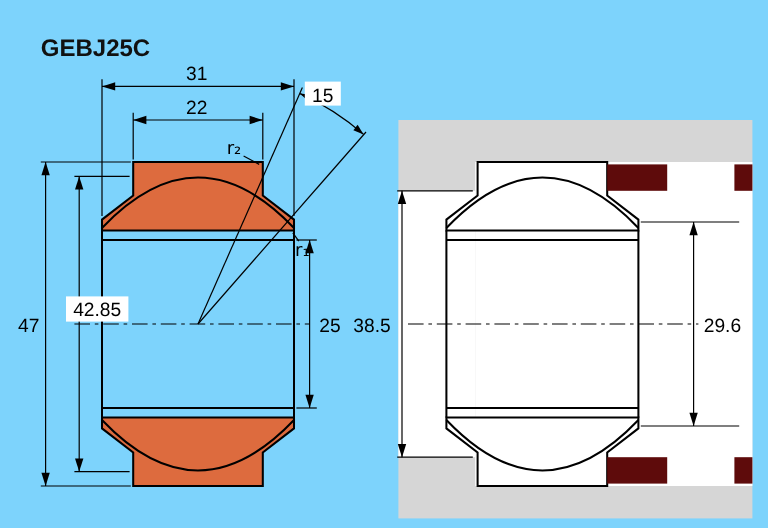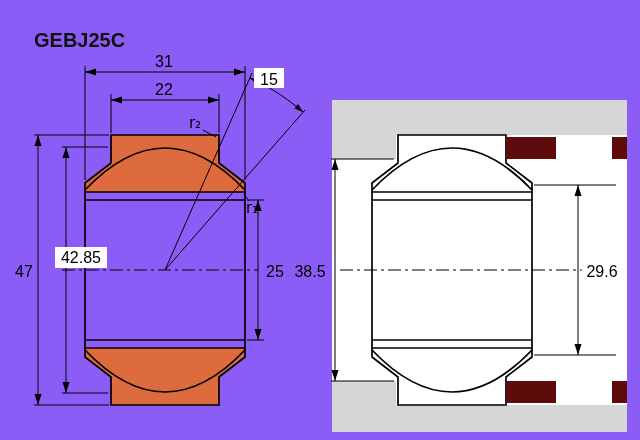--- a/index.html
+++ b/index.html
@@ -1,16 +1,16 @@
 <!DOCTYPE html>
 <html><head>
 <meta charset="utf-8">
 <style>
   html,body{margin:0;padding:0;background:#ffffff;}
-  #stage{position:relative;width:640px;height:440px;background:#8b5cf6;overflow:hidden;}
+  #stage{position:relative;width:640px;height:440px;background:#7dd3fc;overflow:hidden;}
   svg{display:block;}
   .outline{fill:none;stroke:#000;stroke-width:1.7;}
   .thin{stroke:#000;stroke-width:1;fill:none;}
   .center{stroke:#000;stroke-width:1;fill:none;stroke-dasharray:13 4 3 4;}
   .arrow{fill:#000;stroke:none;}
   .dim-text{font:16px "Liberation Sans","DejaVu Sans",sans-serif;fill:#000;text-anchor:middle;}
   .r-text{font:15px "DejaVu Sans",sans-serif;fill:#000;text-anchor:middle;}
   .title-text{font:700 20px "Liberation Sans",sans-serif;fill:#111;}
   .bg{fill:#fff;stroke:none;}
 </style>

